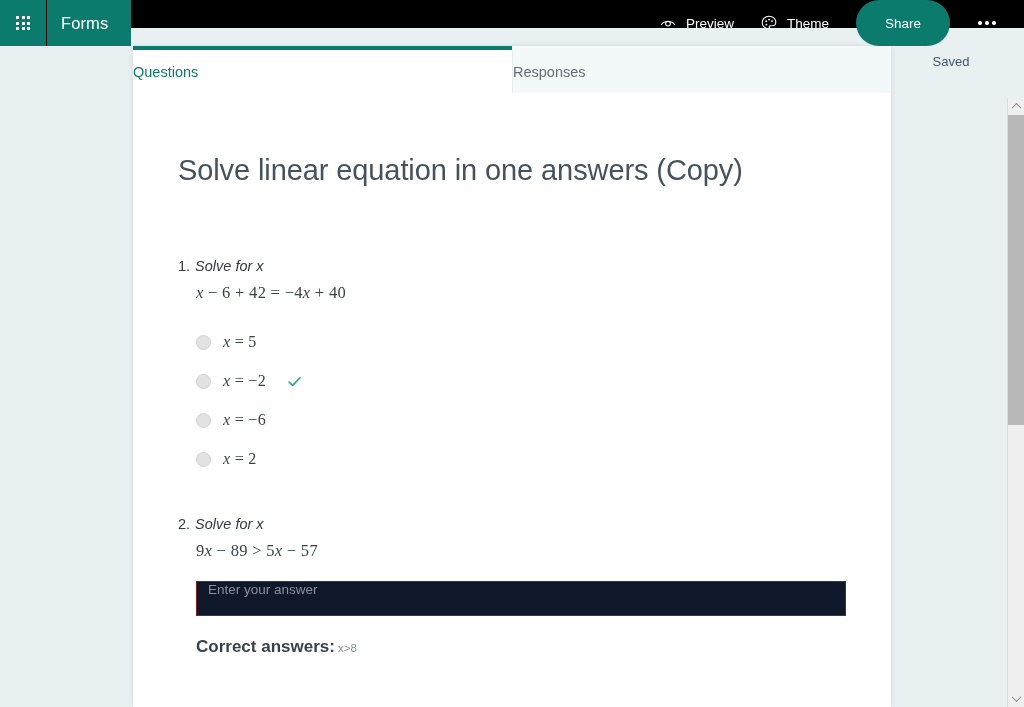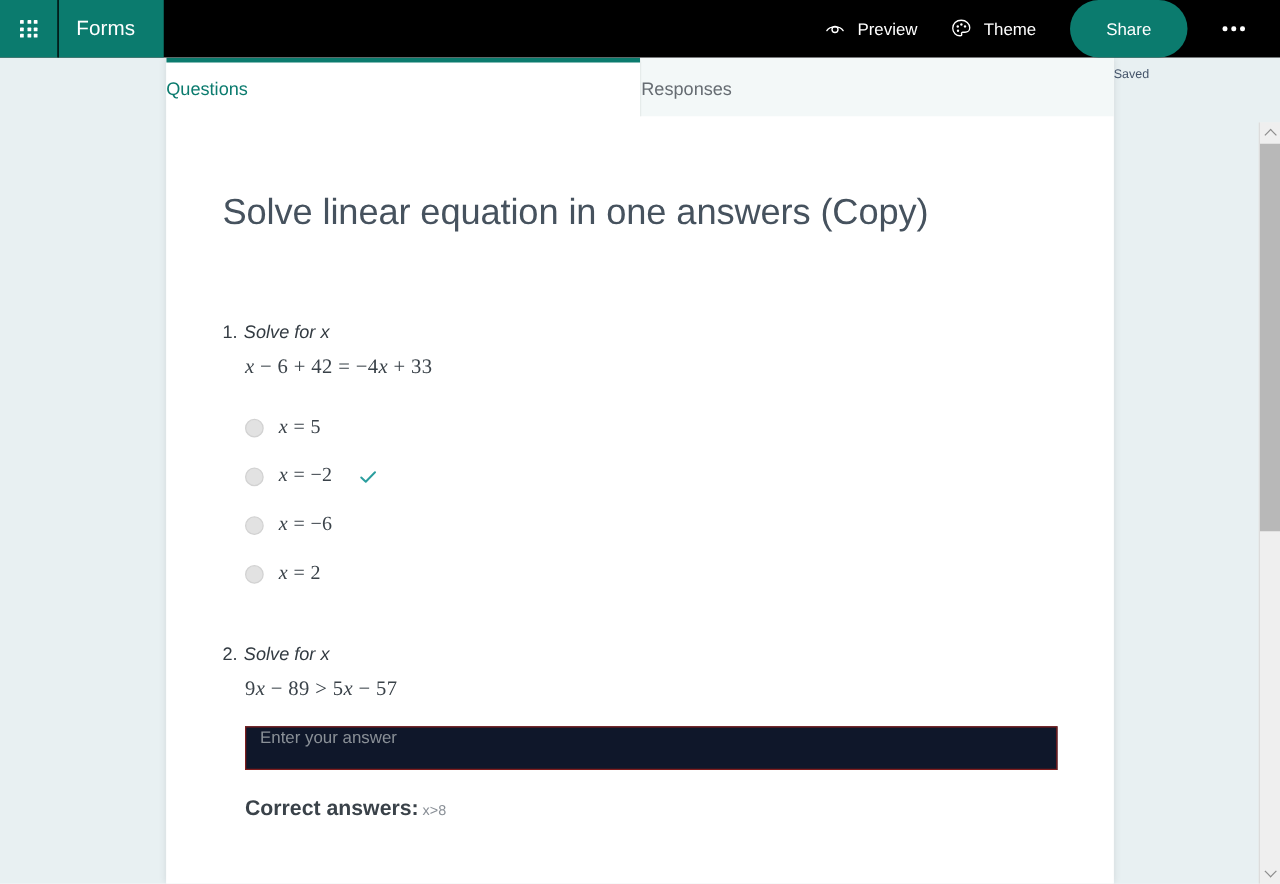--- a/index.html
+++ b/index.html
@@ -14,21 +14,21 @@
     font-family: "Liberation Sans", sans-serif;
     background: #e8f0f2;
     position: relative;
   }
 
   
   .header {
     position: absolute;
     top: 0; left: 0;
     width: 1024px;
-    height: 46px;
+    height: 28px;
     background: #000000;
     display: flex;
     align-items: stretch;
     z-index: 30;
   }
 
   .waffle-btn {
     width: 46px;
     height: 46px;
     background: #0b7b6e;
@@ -122,21 +122,22 @@
     border-radius: 50%;
     background: #ffffff;
   }
 
   
   .saved-status {
     position: absolute;
     top: 54px;
     left: 891px;
     width: 120px;
-    font-size: 10px;
+    text-align: center;
+    font-size: 13px;
     color: #44546a;
     z-index: 12;
   }
 
   
   .card {
     position: absolute;
     top: 46px;
     left: 133px;
     width: 758px;
@@ -410,21 +411,21 @@
 
     <div class="form-title">Solve linear equation in one answers (Copy)</div>
 
     <div class="questions-wrap">
 
       <div class="question">
         <div class="question-head">
           <span class="q-num">1.</span>
           <span class="q-text">Solve for x</span>
         </div>
-        <div class="equation"><span class="v">x</span><span> − 6 + 42 = −4</span><span class="v">x</span><span> + 33</span></div>
+        <div class="equation"><span class="v">x</span><span> − 6 + 42 = −4</span><span class="v">x</span><span> + 40</span></div>
 
         <div class="choices">
           <div class="choice">
             <span class="radio"></span>
             <span class="choice-label"><span class="v">x</span><span> = 5</span></span>
           </div>
           <div class="choice">
             <span class="radio"></span>
             <span class="choice-label"><span class="v">x</span><span> = −2</span></span>
             <span class="correct-check">

